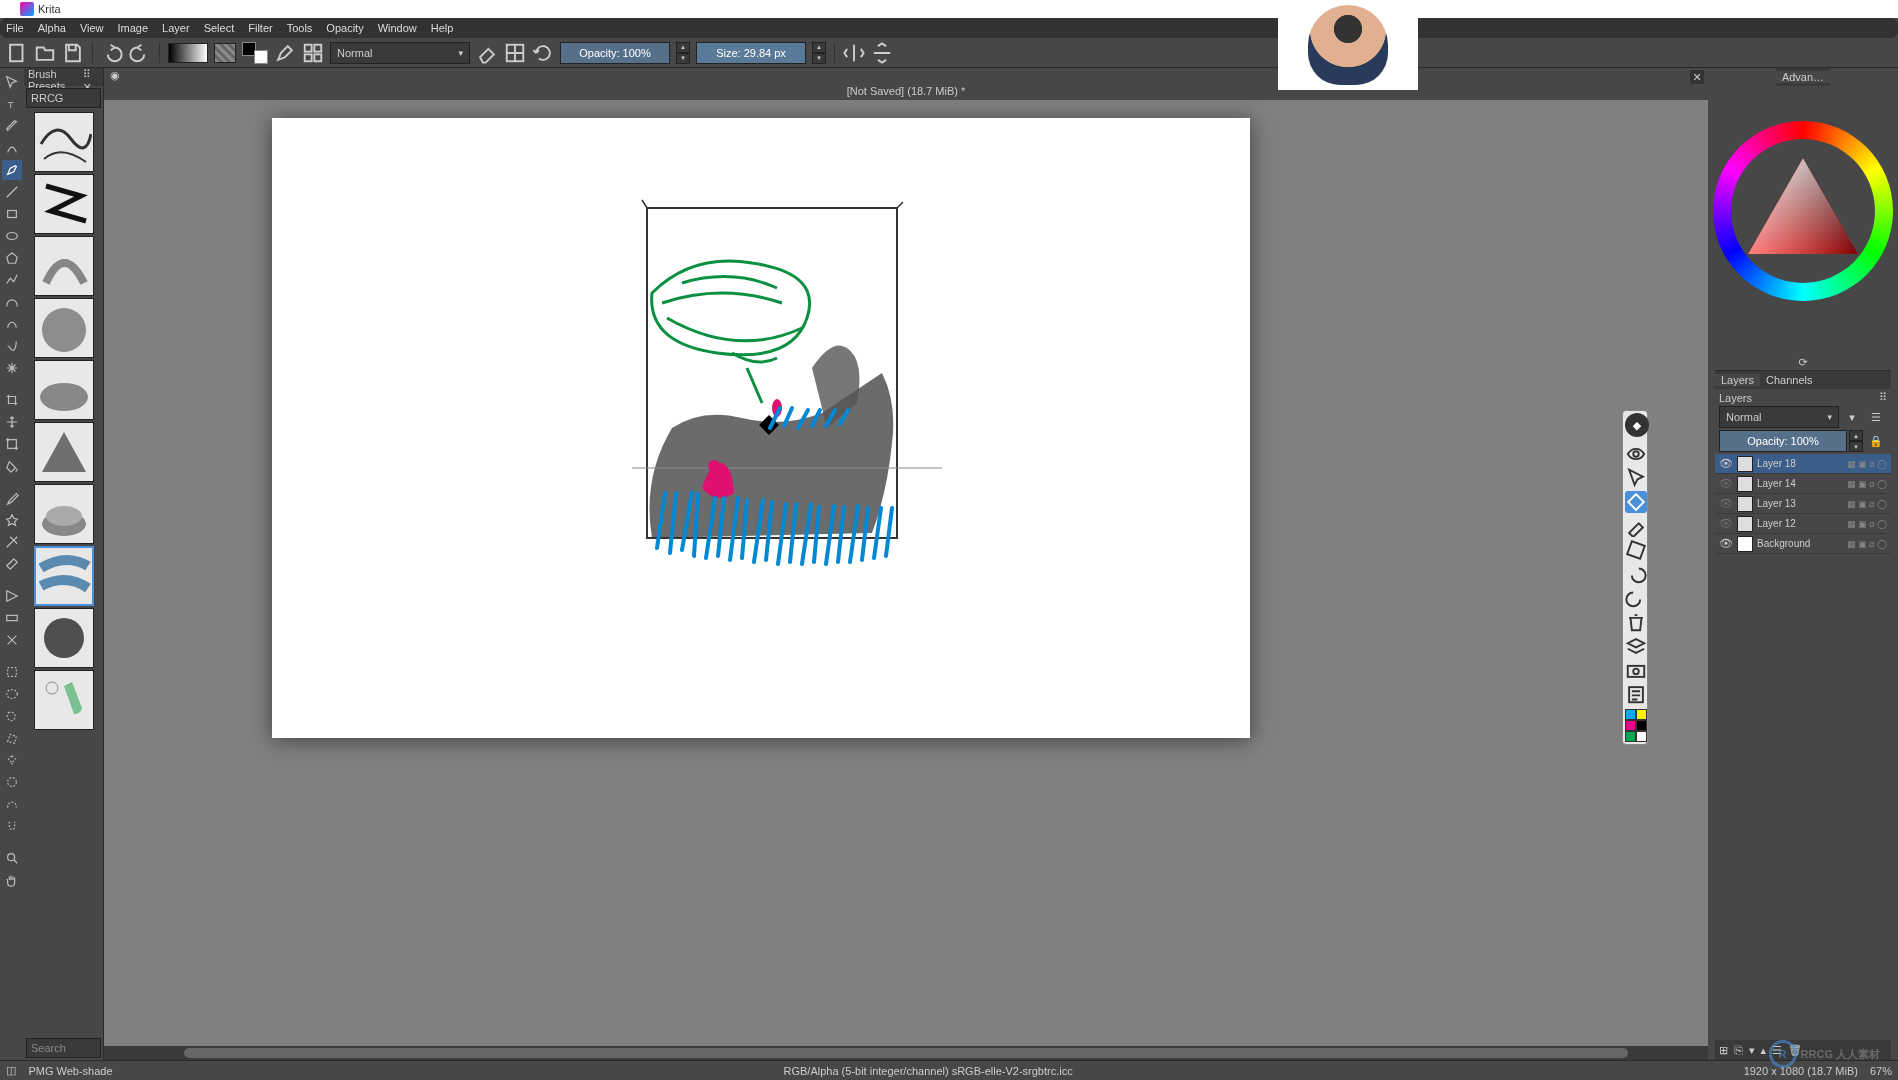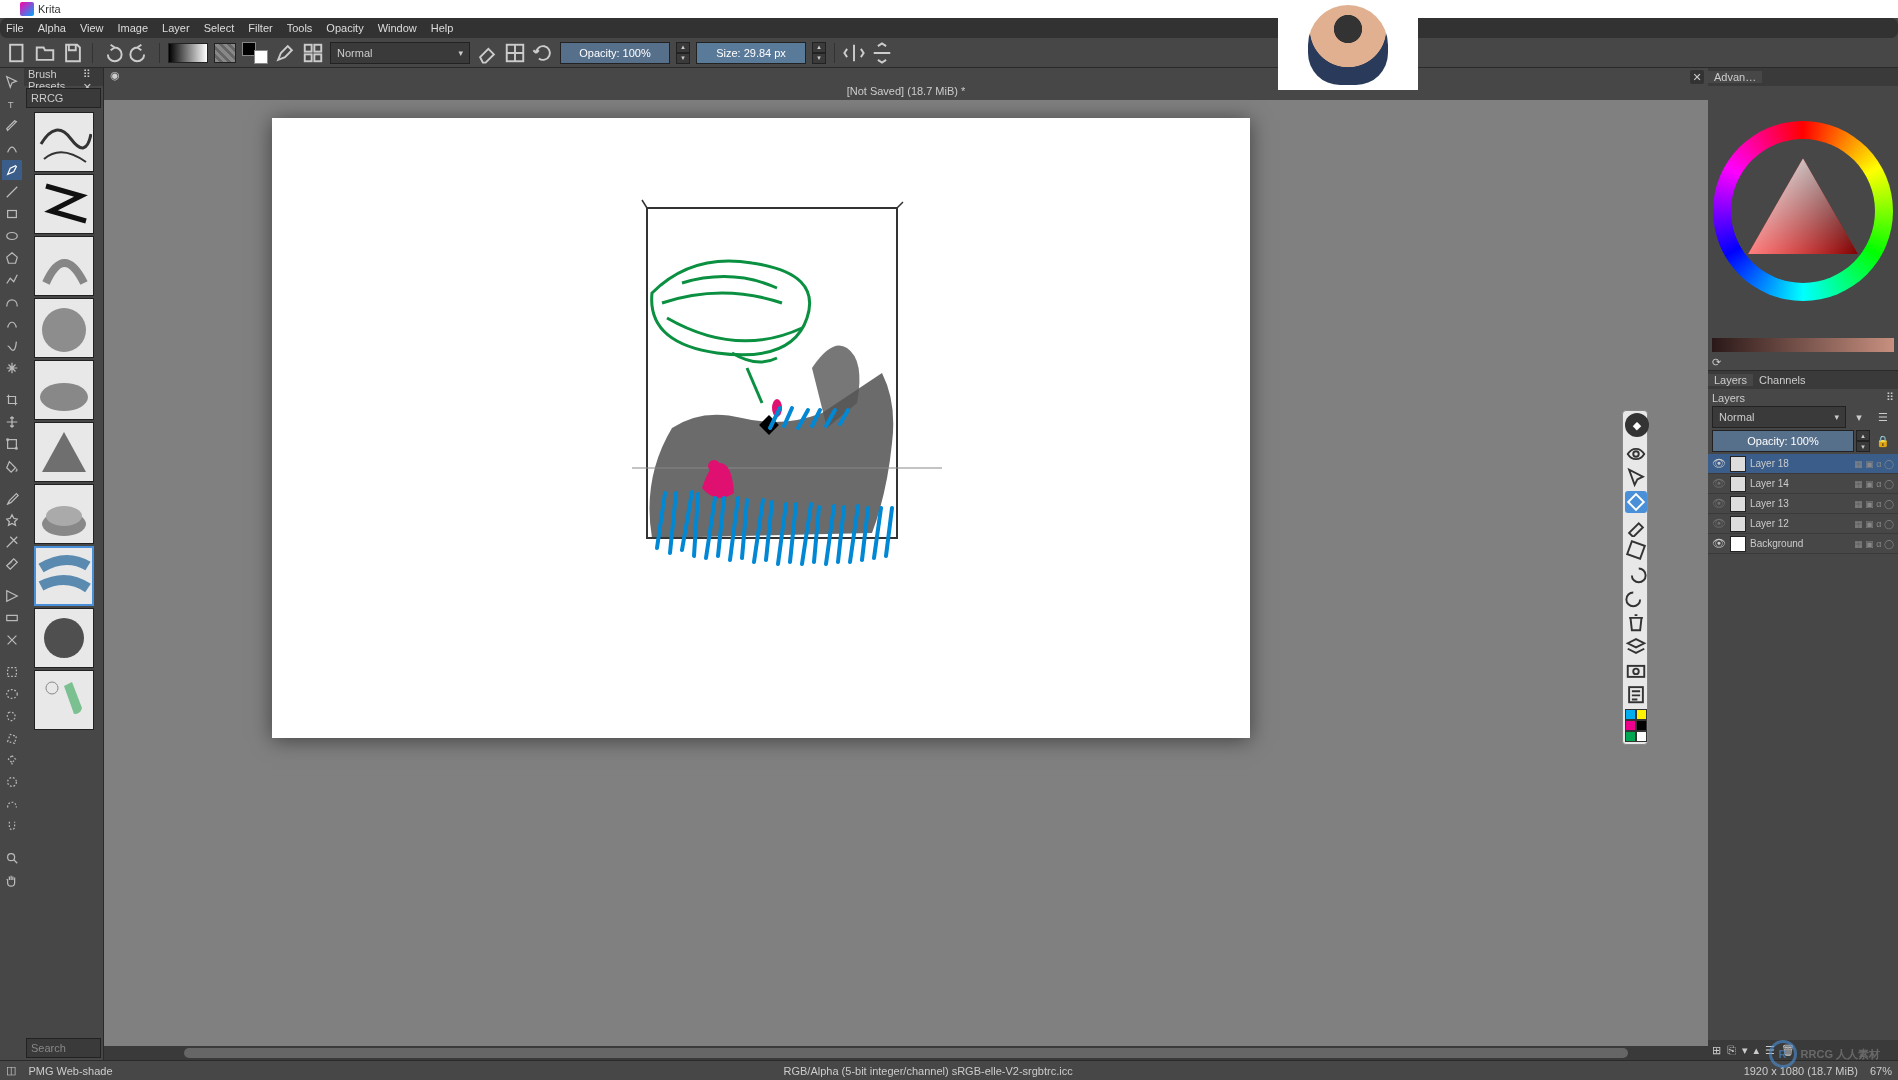--- a/index.html
+++ b/index.html
@@ -60,21 +60,21 @@
 
 
 .float-tools { position: absolute; right: 60px; top: 310px; width: 26px; background: #e8e8e8; border: 1px solid #888; border-radius: 4px; display: flex; flex-direction: column; gap: 2px; padding: 2px; }
 .float-top { width: 24px; height: 24px; background: #333; border-radius: 50%; display: flex; align-items: center; justify-content: center; color: #fff; margin-bottom: 4px; }
 .ftool { width: 22px; height: 22px; display: flex; align-items: center; justify-content: center; color: #333; }
 .ftool.sel { background: #4a90d9; border-radius: 3px; color: #fff; }
 .color-grid { display: grid; grid-template-columns: 1fr 1fr; width: 22px; height: 33px; margin-top: 2px; }
 .color-grid div { border: 0.5px solid #333; }
 
 
-.right-panels { width: 190px; background: #474747; display: flex; flex-direction: column; }
+.right-panels { width: 190px; background: #474747; display: flex; flex-direction: column; align-items: center; }
 .panel-tabs { height: 18px; display: flex; background: #3a3a3a; align-items: center; font-size: 10px; }
 .panel-tab { padding: 0 6px; }
 .panel-tab.active { background: #474747; }
 
 
 .color-panel { height: 250px; position: relative; display: flex; align-items: center; justify-content: center; padding: 4px; }
 .color-wheel { width: 180px; height: 180px; border-radius: 50%; background: conic-gradient(red,yellow,lime,cyan,blue,magenta,red); position: relative; }
 .color-wheel::before { content:""; position:absolute; inset:18px; border-radius:50%; background:#474747; }
 .color-tri { position: absolute; width: 110px; height: 96px; top: 50%; left: 50%; transform: translate(-50%,-55%); background: linear-gradient(to bottom right, #fff, transparent), linear-gradient(to bottom left, #000, transparent), red; clip-path: polygon(50% 0, 100% 100%, 0 100%); }
 .color-strip { height: 14px; background: linear-gradient(90deg,#2a1818,#c89080); margin: 2px 4px; }

